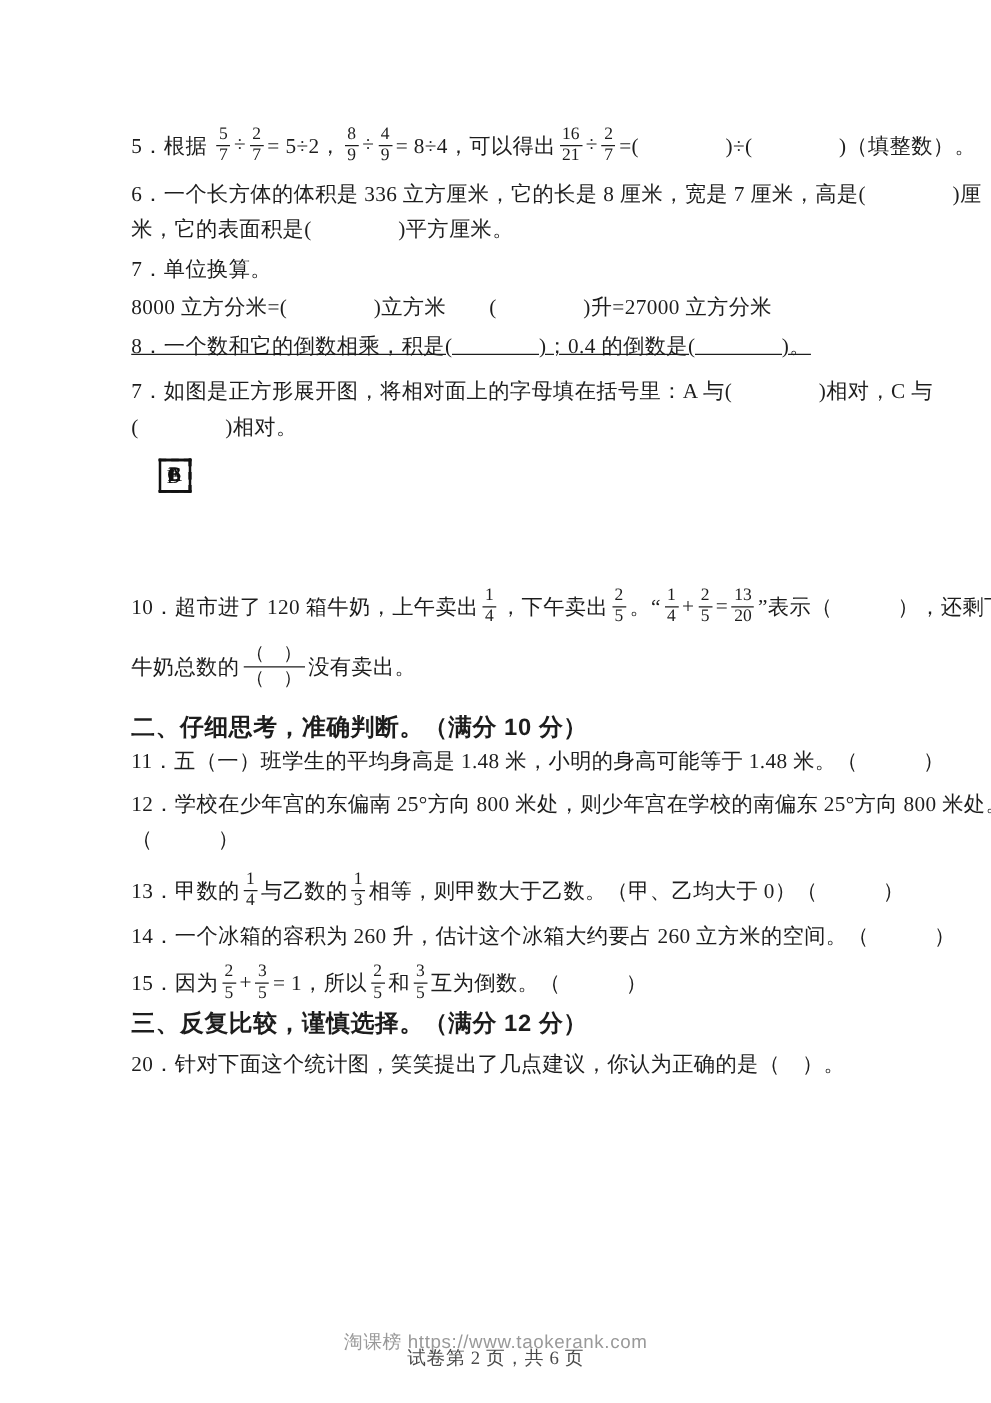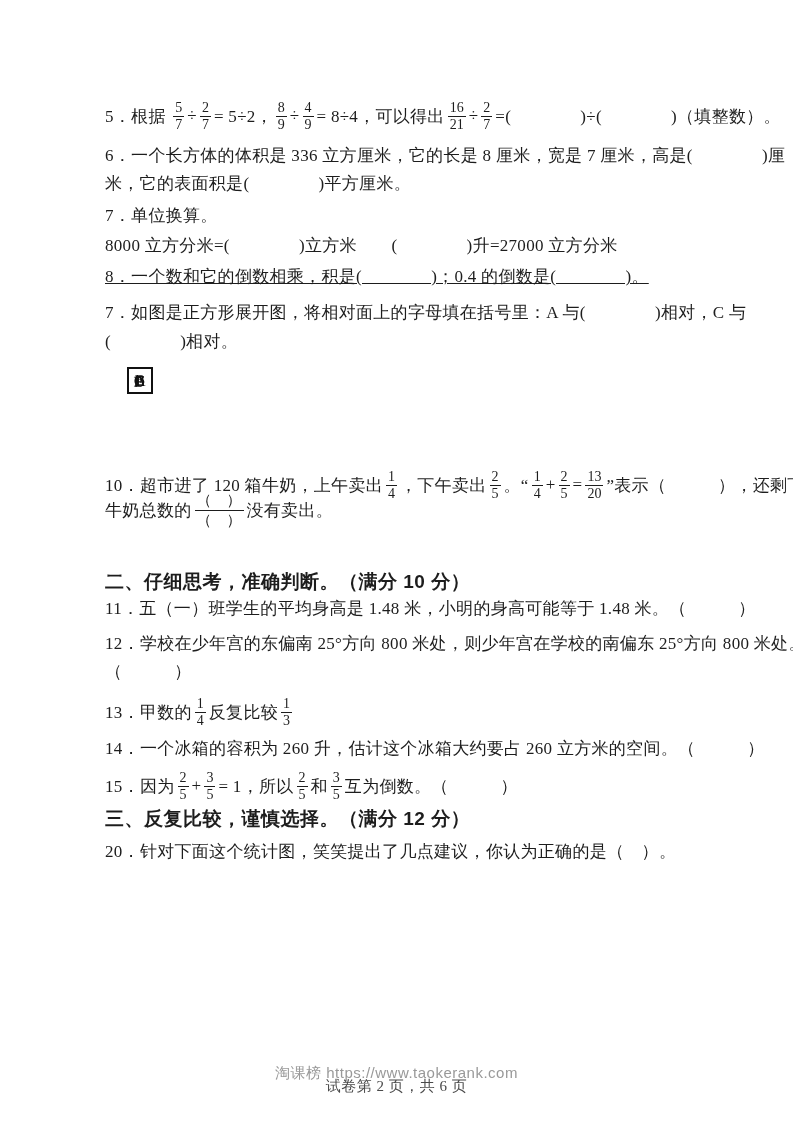--- a/index.html
+++ b/index.html
@@ -90,27 +90,27 @@
     </div>
   <div class="cell cell-e">
       <span>E</span>
     </div>
   <div class="cell cell-f">
       <span>F</span>
     </div>
 </div>
 
 <div class="f" style="top:463px;height:44px;"><span>10．超市进了 120 箱牛奶，上午卖出</span><span class="frac"><span class="num">1</span><span class="den">4</span></span><span>，下午卖出</span><span class="frac"><span class="num">2</span><span class="den">5</span></span><span>。“</span><span class="frac"><span class="num">1</span><span class="den">4</span></span><span>+</span><span class="frac"><span class="num">2</span><span class="den">5</span></span><span>=</span><span class="frac"><span class="num">13</span><span class="den">20</span></span><span>”表示（　　　），还剩下</span></div>
-<div class="f" style="top:483px;height:54px;align-items:center;"><span>牛奶总数的</span><span class="frac big"><span class="num">（　）</span><span class="den">（　）</span></span><span>没有卖出。</span></div>
+<div class="f" style="top:506px;height:54px;align-items:center;"><span>牛奶总数的</span><span class="frac big"><span class="num">（　）</span><span class="den">（　）</span></span><span>没有卖出。</span></div>
 
 <div class="h" style="top:569px;">二、仔细思考，准确判断。（满分 10 分）</div>
 <div class="t" style="top:598px;">11．五（一）班学生的平均身高是 1.48 米，小明的身高可能等于 1.48 米。（　　　）</div>
 <div class="t" style="top:633px;">12．学校在少年宫的东偏南 25°方向 800 米处，则少年宫在学校的南偏东 25°方向 800 米处。</div>
 <div class="t" style="top:661px;">（　　　）</div>
-<div class="f" style="top:690px;height:44px;"><span>13．甲数的</span><span class="frac"><span class="num">1</span><span class="den">4</span></span><span>反复比较</span><span class="frac"><span class="num">1</span><span class="den">3</span></span></div>
+<div class="f" style="top:690px;height:44px;"><span>13．甲数的</span><span class="frac"><span class="num">1</span><span class="den">4</span></span><span>与乙数的</span><span class="frac"><span class="num">1</span><span class="den">3</span></span><span>相等，则甲数大于乙数。（甲、乙均大于 0）（　　　）</span></div>
 <div class="t" style="top:738px;">14．一个冰箱的容积为 260 升，估计这个冰箱大约要占 260 立方米的空间。（　　　）</div>
 <div class="f" style="top:764px;height:44px;"><span>15．因为</span><span class="frac"><span class="num">2</span><span class="den">5</span></span><span>+</span><span class="frac"><span class="num">3</span><span class="den">5</span></span><span>= 1，所以</span><span class="frac"><span class="num">2</span><span class="den">5</span></span><span>和</span><span class="frac"><span class="num">3</span><span class="den">5</span></span><span>互为倒数。（　　　）</span></div>
 
 <div class="h" style="top:806px;">三、反复比较，谨慎选择。（满分 12 分）</div>
 <div class="t" style="top:841px;">20．针对下面这个统计图，笑笑提出了几点建议，你认为正确的是（　）。</div>
 
 <div class="watermark">淘课榜 https://www.taokerank.com</div>
 <div class="pagenum">试卷第 2 页，共 6 页</div>
 
 </body></html>

